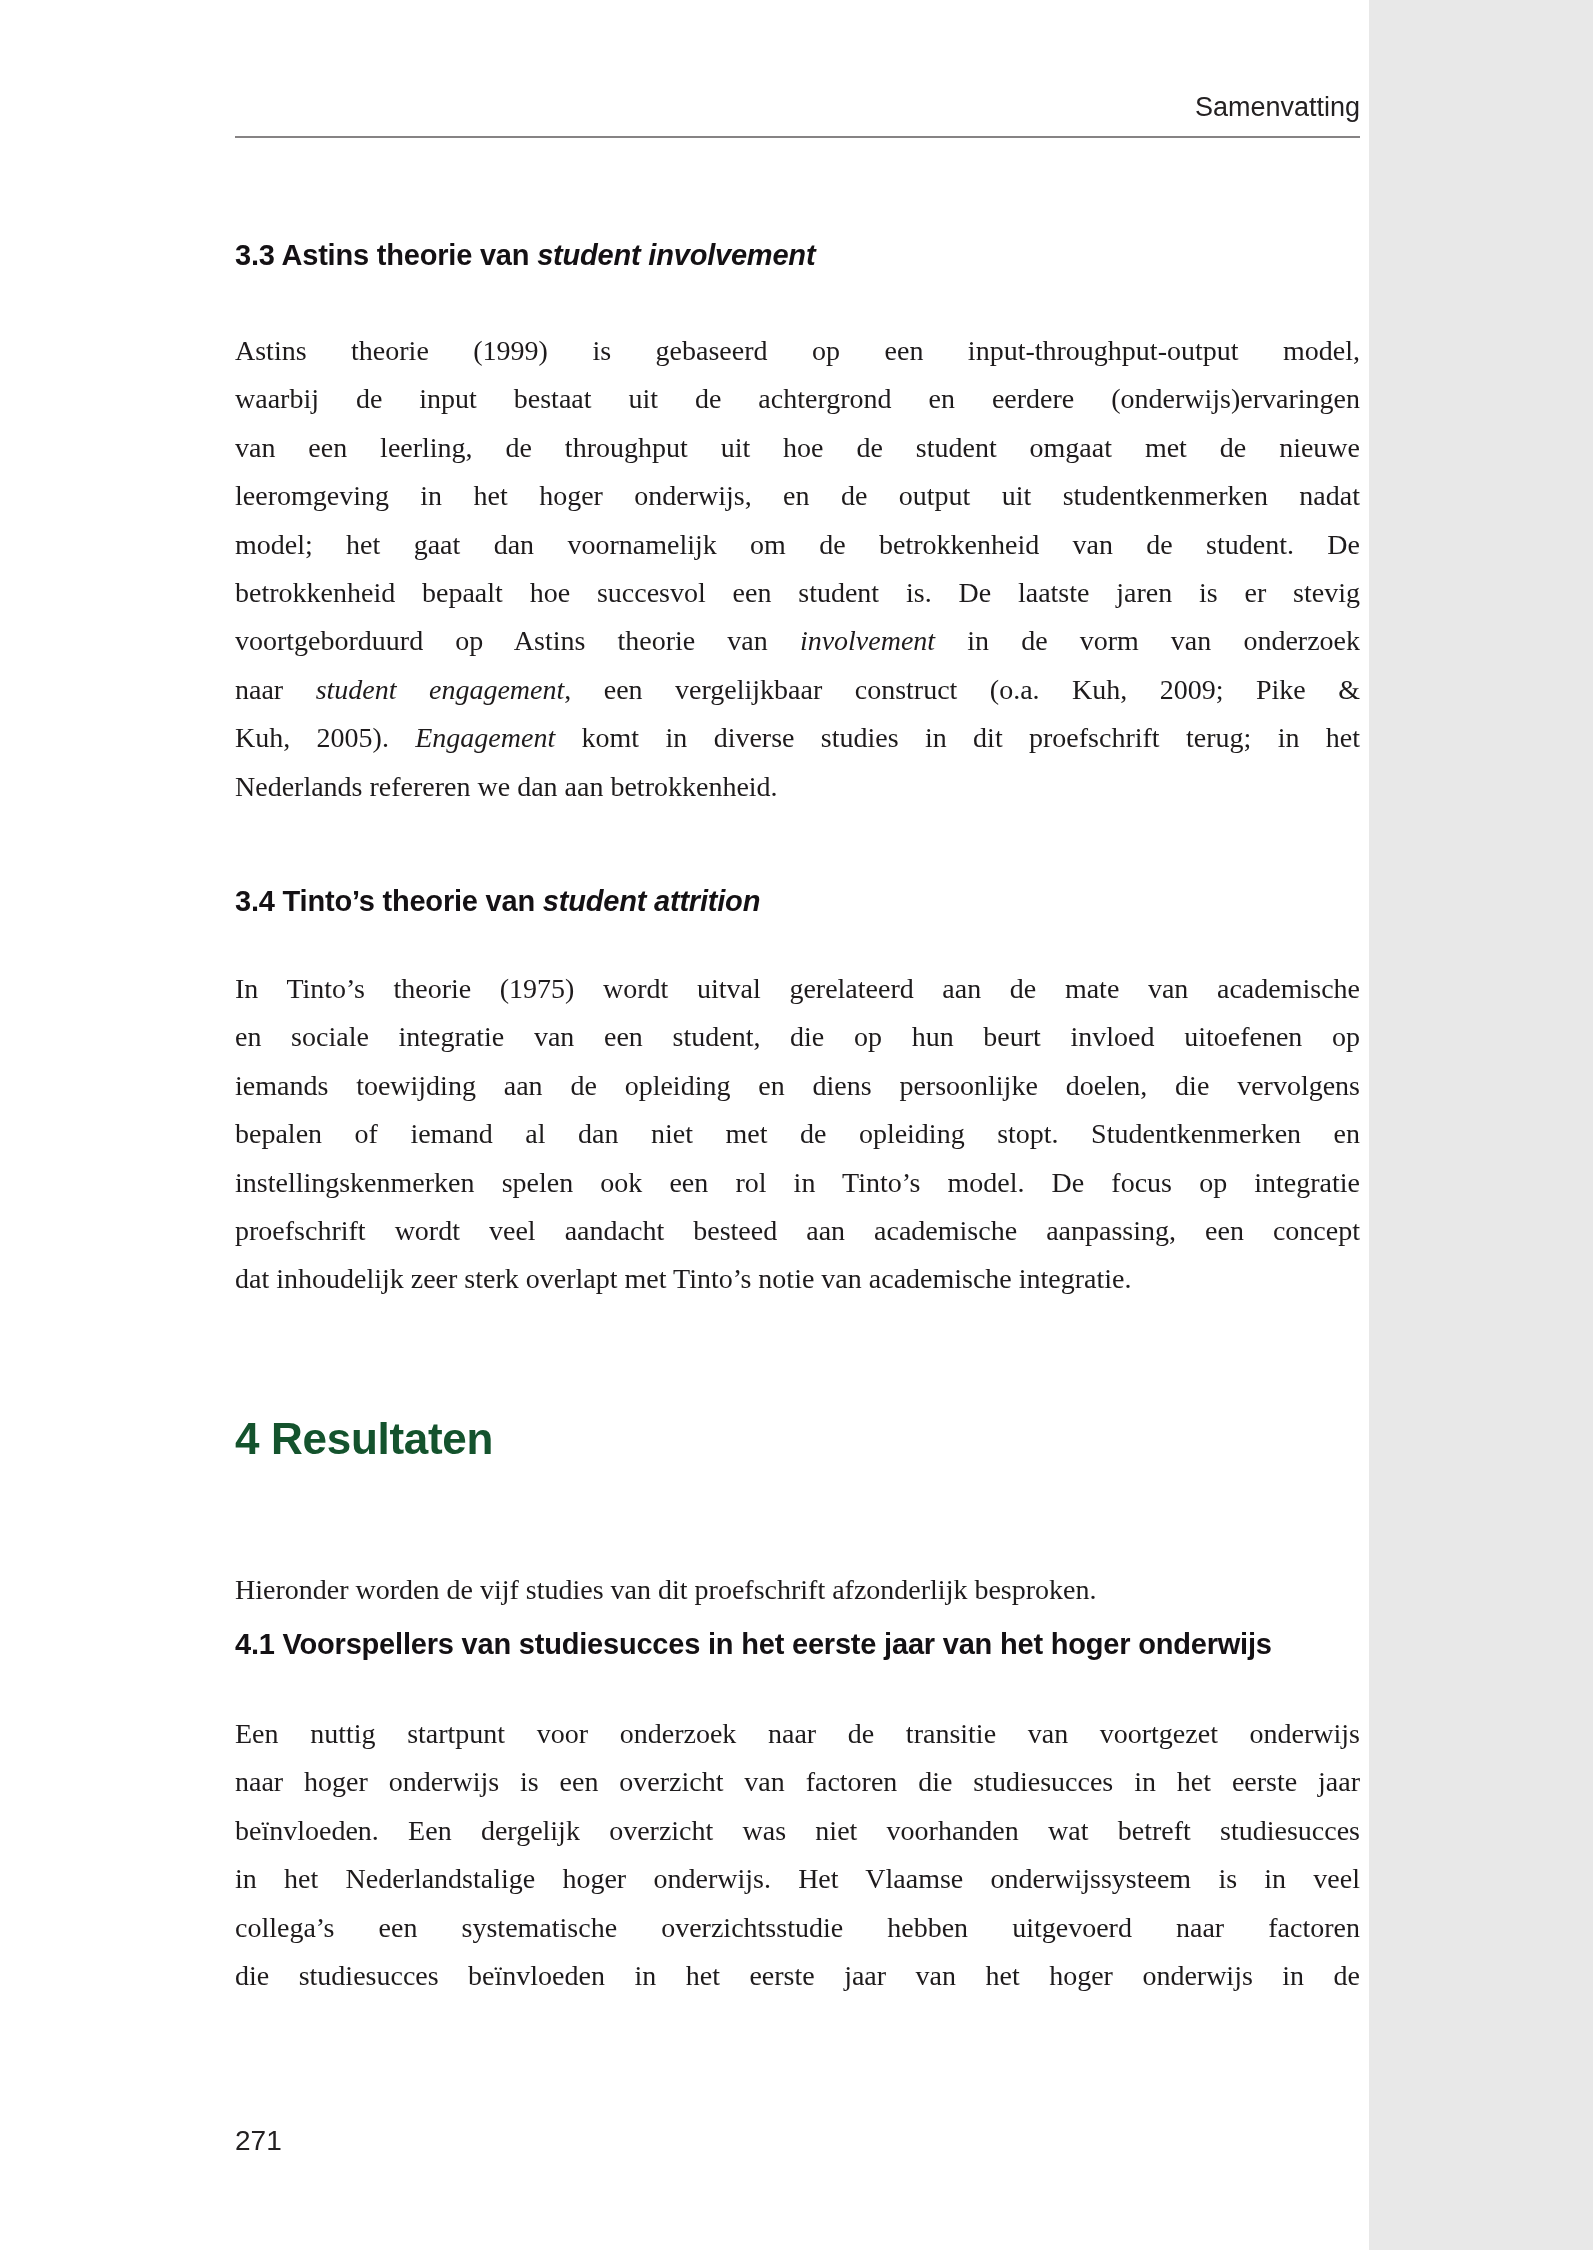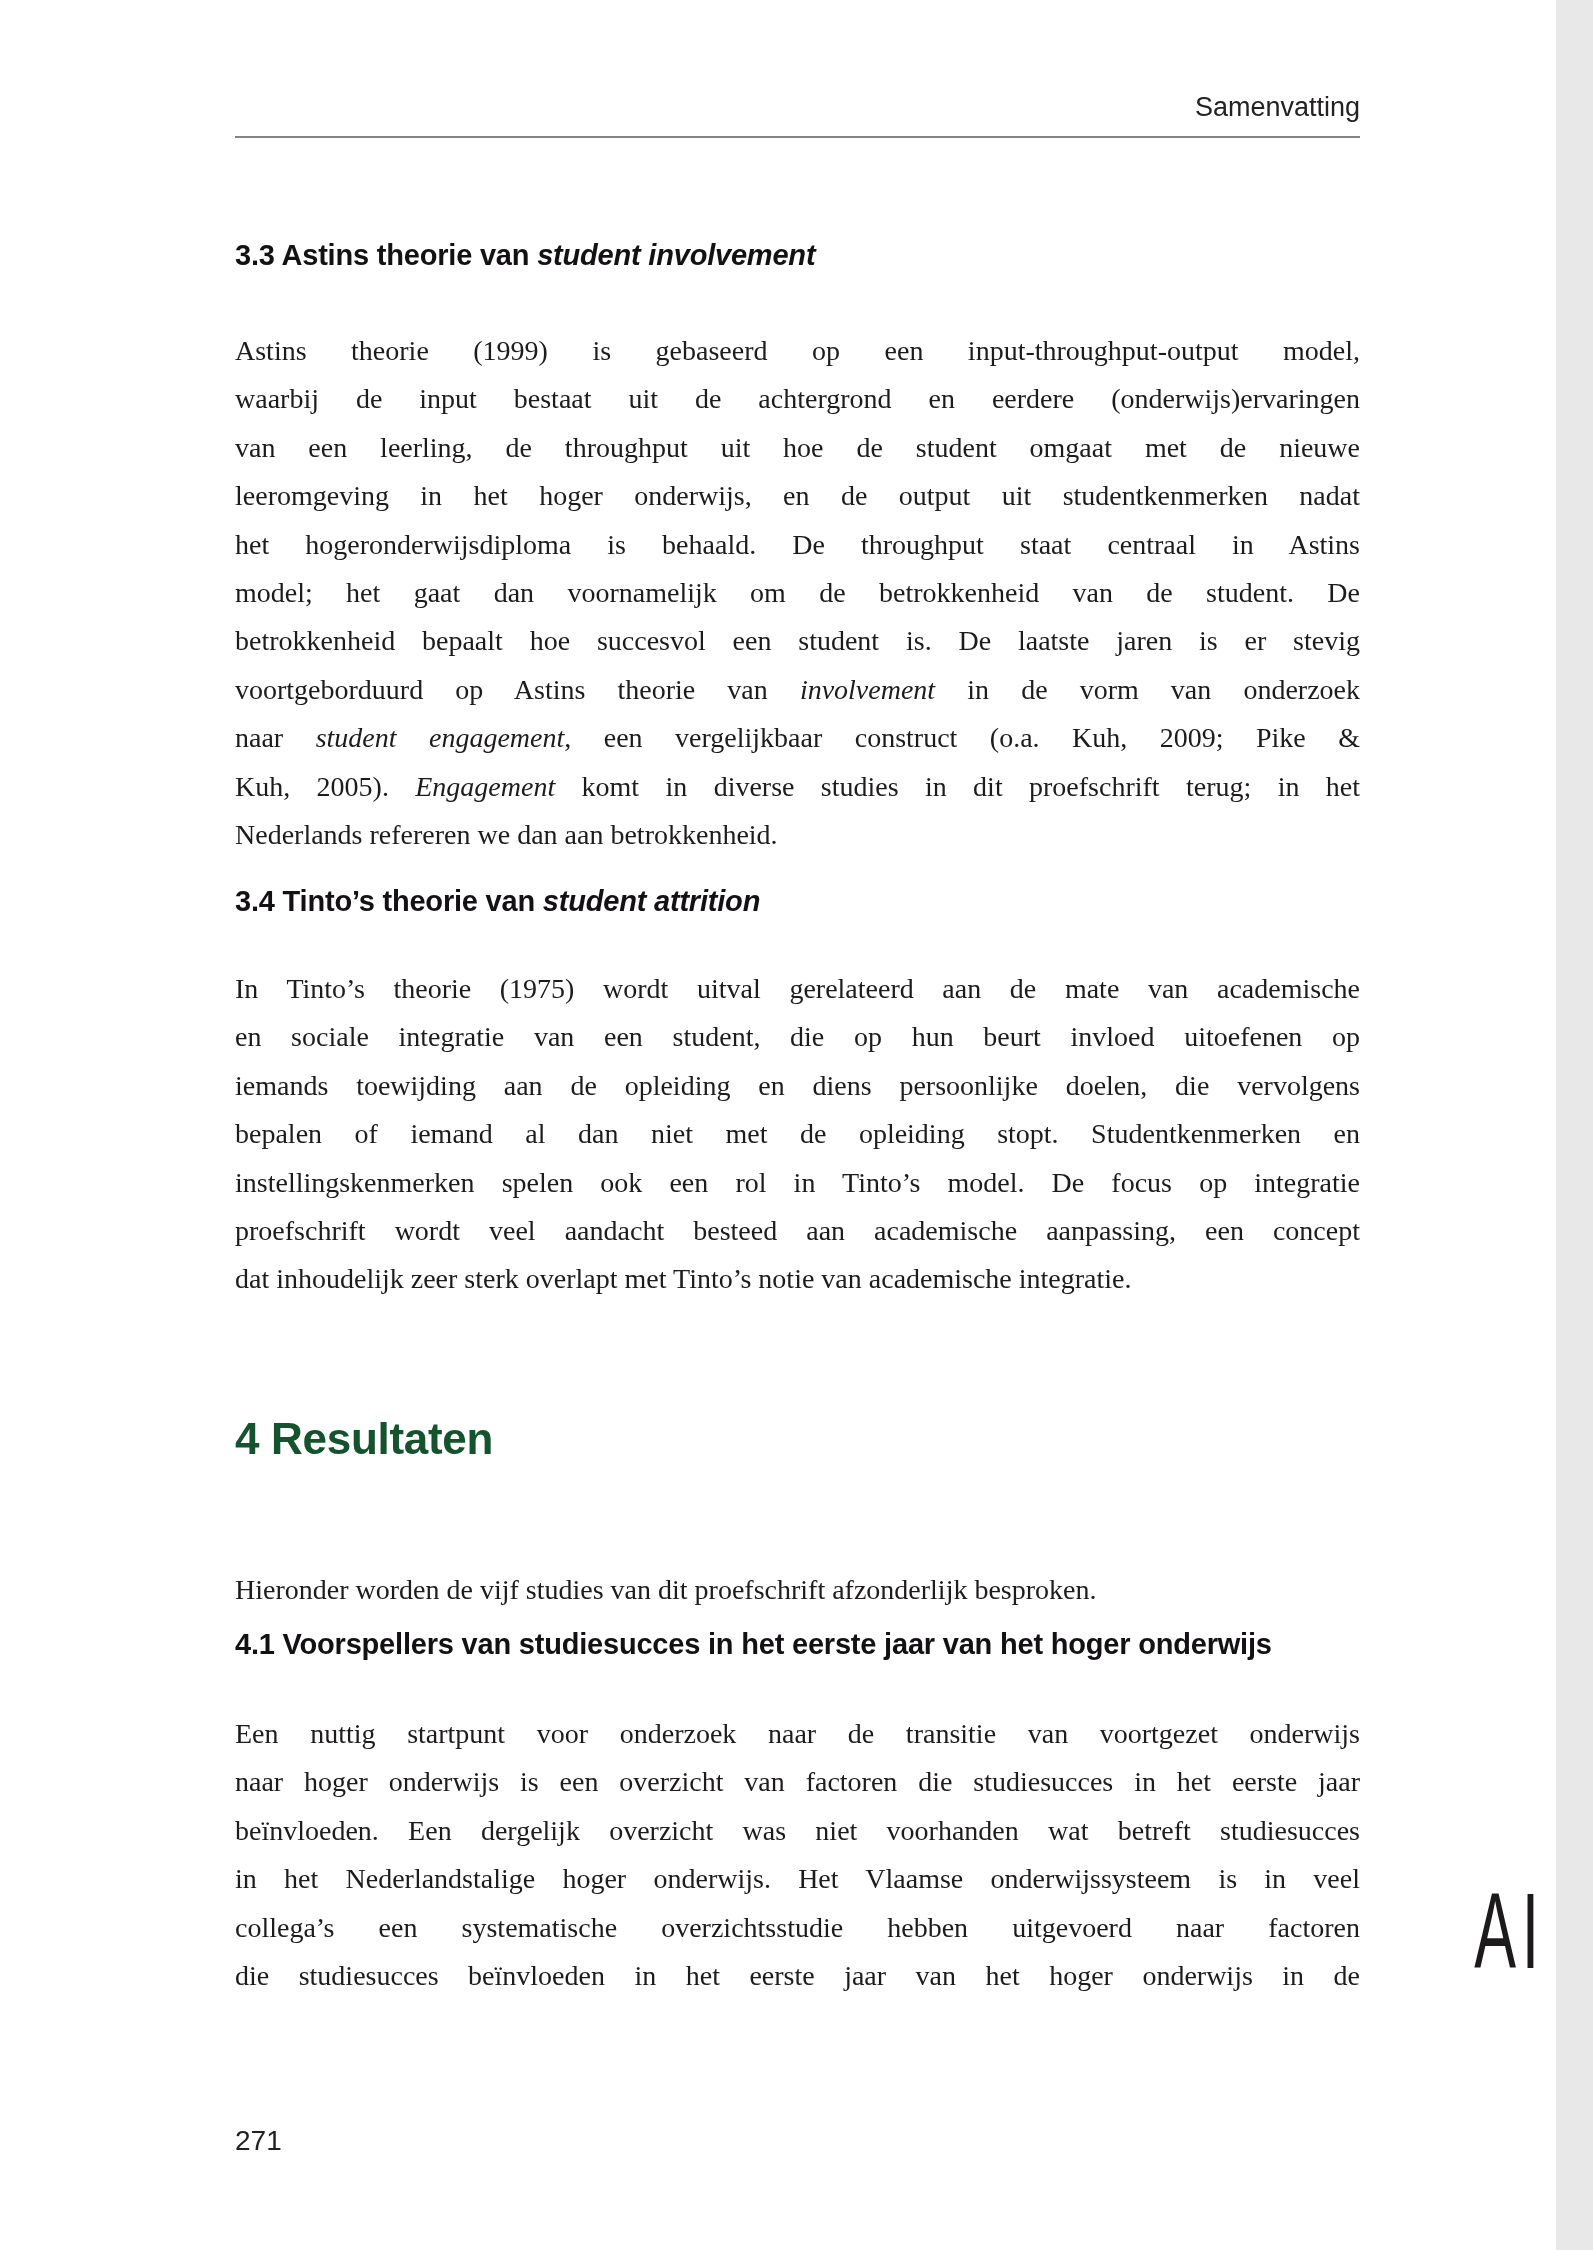--- a/index.html
+++ b/index.html
@@ -1,19 +1,19 @@
 <!DOCTYPE html>
 <html><head>
 <meta charset="utf-8">
 <title>Samenvatting — p. 271</title>
 <style>
   html,body{margin:0;padding:0;background:#e8e8e8;}
   .page{
     position:relative;
-    width:1556px;height:2250px;
+    width:1369px;height:2250px;
     background:#ffffff;
     overflow:hidden;
     font-family:"Liberation Serif","DejaVu Serif",serif;
     color:#1e1b1c;
   }
   .col{position:absolute;left:235px;width:1125px;}
 
   
   .running-header{
     top:90px;
@@ -82,21 +82,20 @@
 
   <div class="header-rule"></div>
 
   <div class="col subheading" style="top:236px">3.3 Astins theorie van <i>student involvement</i></div>
 
   <div class="col para" style="top:283px">
       <div class="pline">Astins theorie (1999) is gebaseerd op een input-throughput-output model,</div>
       <div class="pline">waarbij de input bestaat uit de achtergrond en eerdere (onderwijs)ervaringen</div>
       <div class="pline">van een leerling, de throughput uit hoe de student omgaat met de nieuwe</div>
       <div class="pline">leeromgeving in het hoger onderwijs, en de output uit studentkenmerken nadat</div>
-      <div class="pline">het hogeronderwijsdiploma is behaald. De throughput staat centraal in Astins</div>
       <div class="pline">model; het gaat dan voornamelijk om de betrokkenheid van de student. De</div>
       <div class="pline">betrokkenheid bepaalt hoe succesvol een student is. De laatste jaren is er stevig</div>
       <div class="pline">voortgeborduurd op Astins theorie van <i>involvement</i> in de vorm van onderzoek</div>
       <div class="pline">naar <i>student engagement</i>, een vergelijkbaar construct (o.a. Kuh, 2009; Pike &amp;</div>
       <div class="pline">Kuh, 2005). <i>Engagement</i> komt in diverse studies in dit proefschrift terug; in het</div>
       <div class="pline endline">Nederlands refereren we dan aan betrokkenheid.</div>
     </div>
 
   <div class="col subheading" style="top:882px">3.4 Tinto’s theorie van <i>student attrition</i></div>
 

